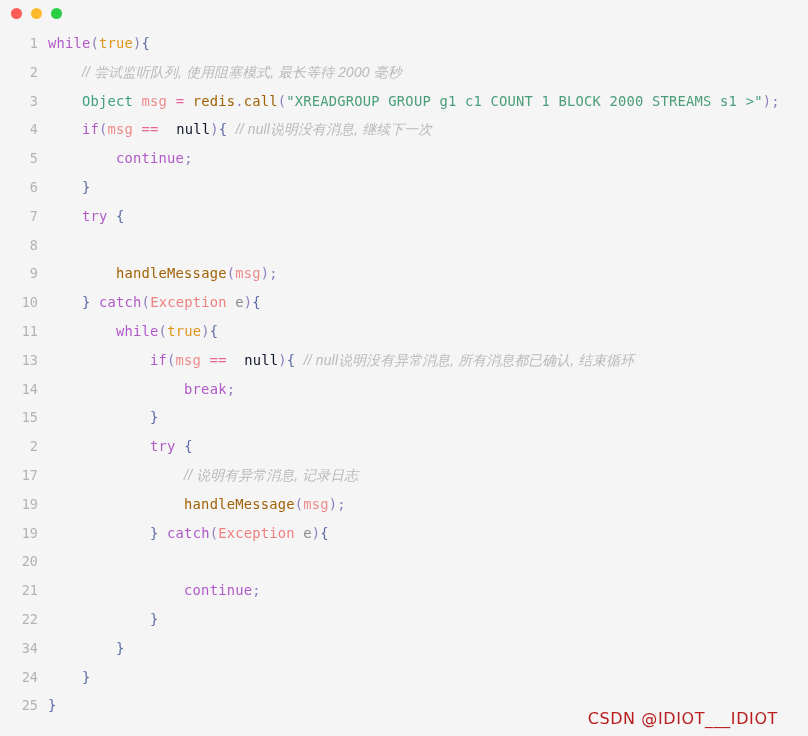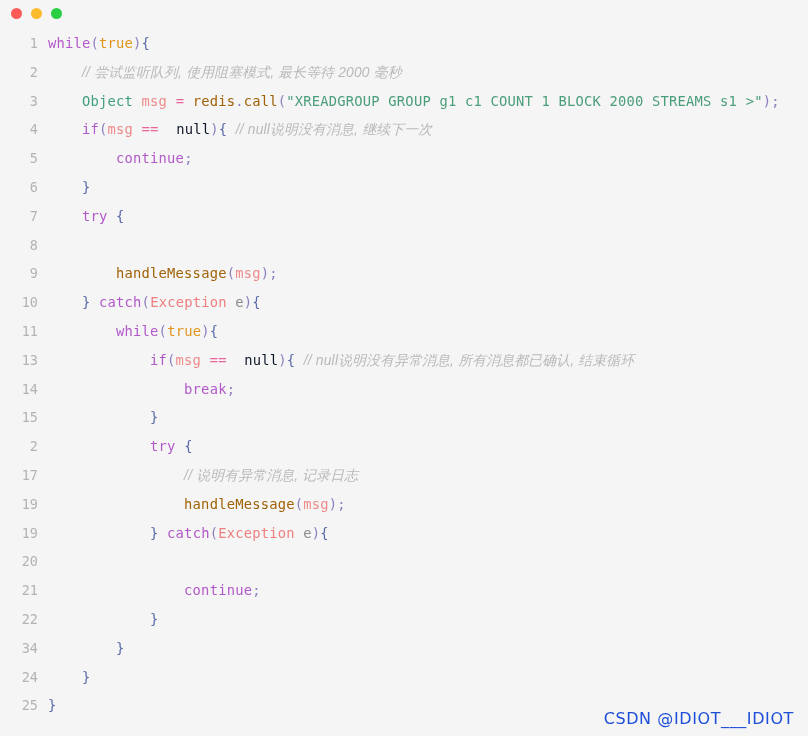--- a/index.html
+++ b/index.html
@@ -71,23 +71,23 @@
   .exc  { color: #ef7f7f; }        
   .prm  { color: #8a8a8a; }        
   .cmt  {
     color: #b9b9b9;
     font-style: italic;
   }
   .cmt-cn { font-family: Liberation Sans, sans-serif; }
 
   #watermark {
     position: absolute;
-    right: 14px;
+    right: 30px;
     bottom: 8px;
-    color: #1d4ed8;
+    color: #b91c1c;
     font-size: 16px;
     font-family: "DejaVu Sans", "Liberation Sans", sans-serif;
     letter-spacing: 0.6px;
     user-select: none;
   }
 </style>
 </head>
 <body>
 
 <div id="app">

